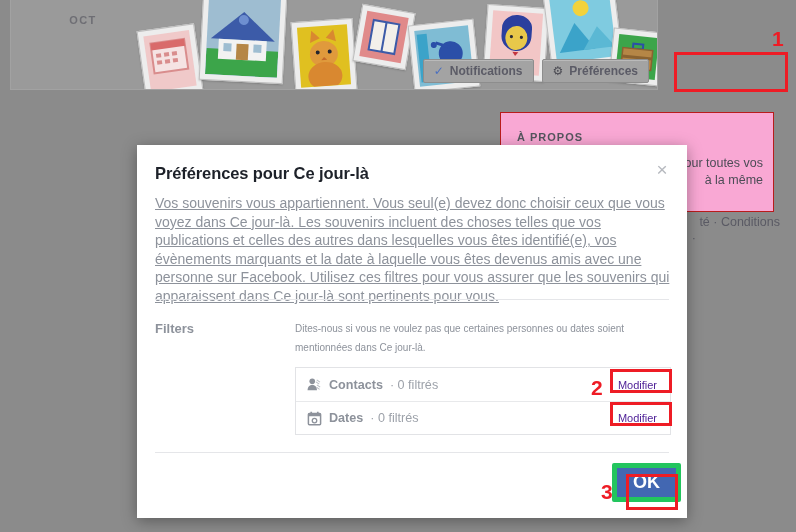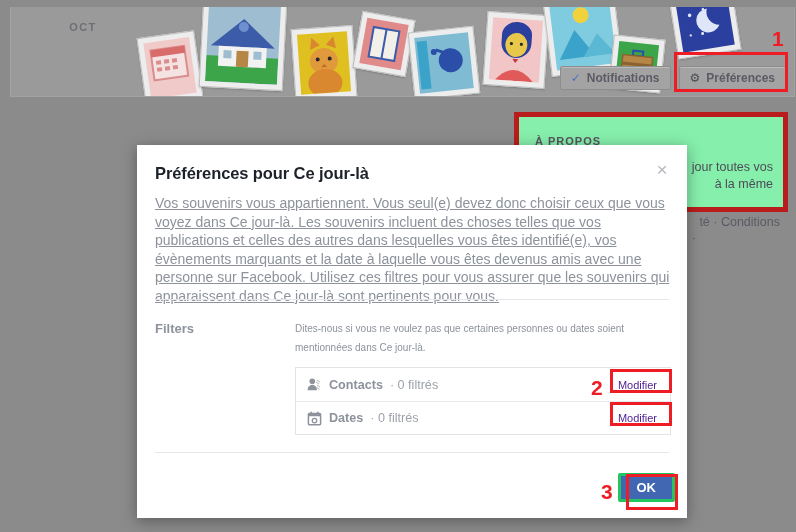--- a/index.html
+++ b/index.html
@@ -5,23 +5,23 @@
   html,body{margin:0;padding:0;}
   body{
     width:796px;height:532px;overflow:hidden;
     font-family:"Liberation Sans","DejaVu Sans",sans-serif;
     background:#8b8b8b;position:relative;
   }
   
   #page{position:absolute;inset:0;background:#8b8b8b;}
   
   #hero{
-    position:absolute;left:10px;top:0;width:785px;height:90px;
+    position:absolute;left:10px;top:0;width:648px;height:90px;
     background:#9a9a9a;border:1px solid #a2a2a2;border-top:none;
-    box-sizing:border-box;overflow:hidden;margin-top:7px;
+    box-sizing:border-box;overflow:hidden;
   }
   #datebox{position:absolute;left:28px;top:14px;width:88px;text-align:center;}
   #date-month{
     font-size:11px;letter-spacing:1.4px;color:#6e6e74;font-weight:bold;
   }
   #date-day{
     font-size:30px;line-height:32px;color:#3b3b46;margin-top:1px;
   }
   .polaroid{
     position:absolute;background:#ededed;border:1px solid #bdbdbd;
@@ -34,22 +34,22 @@
     display:flex;align-items:center;gap:6px;
     background:#a3a3a3;border:1px solid #8d8d8d;border-radius:2px;
     padding:4px 10px;font-size:12px;font-weight:bold;color:#5b5b66;
     box-shadow:inset 0 1px 0 rgba(255,255,255,.25);
     cursor:pointer;white-space:nowrap;
   }
   .hbtn .chk{color:#4a6fc0;font-size:12px;font-weight:bold;}
   .hbtn .gear{font-size:12px;color:#4a4a52;}
   
   #about-card{
-    position:absolute;left:514px;top:112px;width:274px;height:100px;
-    background:#86efac;border:5px solid #b91c1c;box-sizing:border-box;
+    position:absolute;left:500px;top:112px;width:274px;height:100px;
+    background:#f9a8d4;border:1px solid #b91c1c;box-sizing:border-box;
   }
   #about-title{
     position:absolute;left:16px;top:18px;font-size:11px;letter-spacing:1px;
     font-weight:bold;color:#55555e;
   }
   #about-text{
     position:absolute;left:16px;top:42px;right:10px;font-size:12.5px;
     line-height:17px;color:#4c4c56;text-align:right;
   }
   #about-footer{
@@ -103,23 +103,23 @@
   }
   .frow + .frow{border-top:1px solid #e8e9eb;}
   .frow-left{display:flex;align-items:center;gap:7px;}
   .frow-icon{width:15px;height:15px;display:block;}
   .frow-name{font-size:12.6px;font-weight:bold;color:#8d929b;}
   .frow-count{font-size:12.6px;color:#9da2aa;}
   .edit-link{
     font-size:11px;color:#4c1d95;cursor:pointer;padding:2px 4px;text-align:center;
   }
   #modal-ok{
-    position:absolute;right:12px;bottom:16px;
-    background:#4267b2;border:3px solid #22c55e;border-radius:2px;
-    color:#fff;font-size:13px;font-weight:bold;
+    position:absolute;right:6px;bottom:16px;
+    background:#4267b2;border:5px solid #22c55e;border-radius:2px;
+    color:#fff;font-size:18px;font-weight:bold;
     padding:4px 16px;cursor:pointer;
   }
   
   .anno-box{position:absolute;border:3px solid #ee1c25;box-sizing:border-box;}
   .anno-num{
     position:absolute;color:#ee1c25;font-weight:bold;font-size:21px;
     font-family:"Liberation Sans",sans-serif;line-height:21px;
   }
 </style>
 </head>

